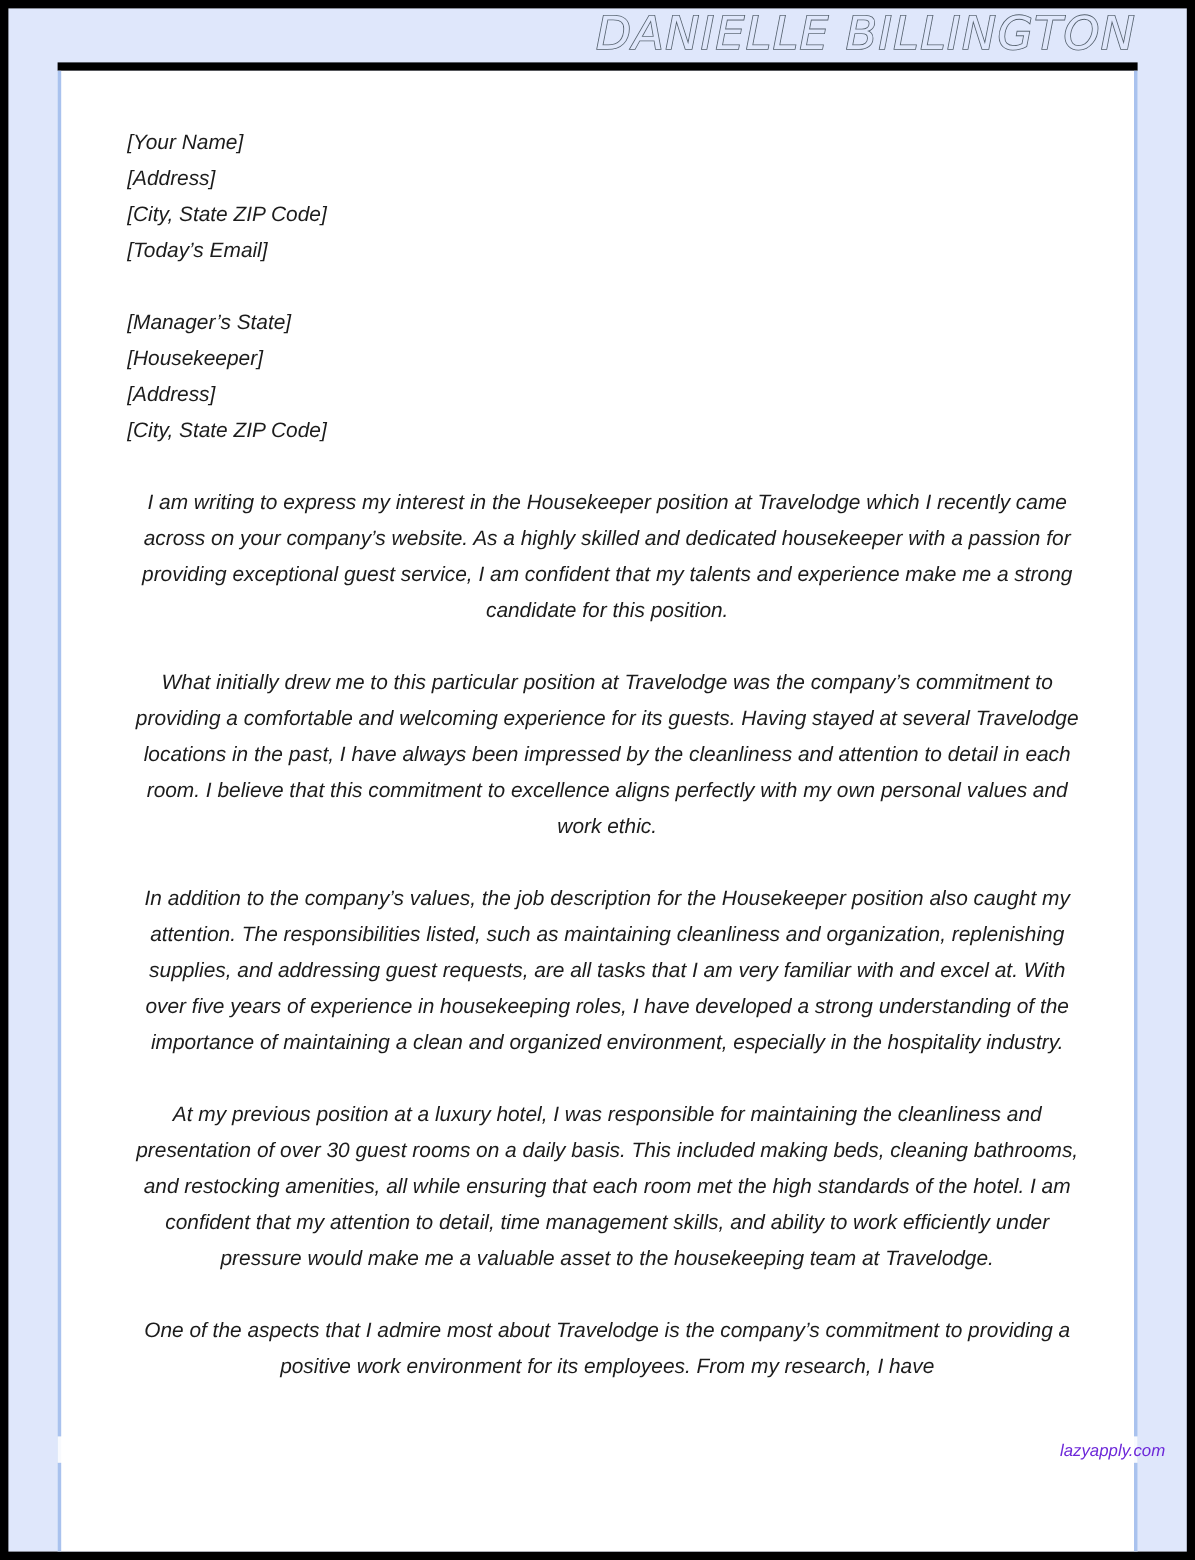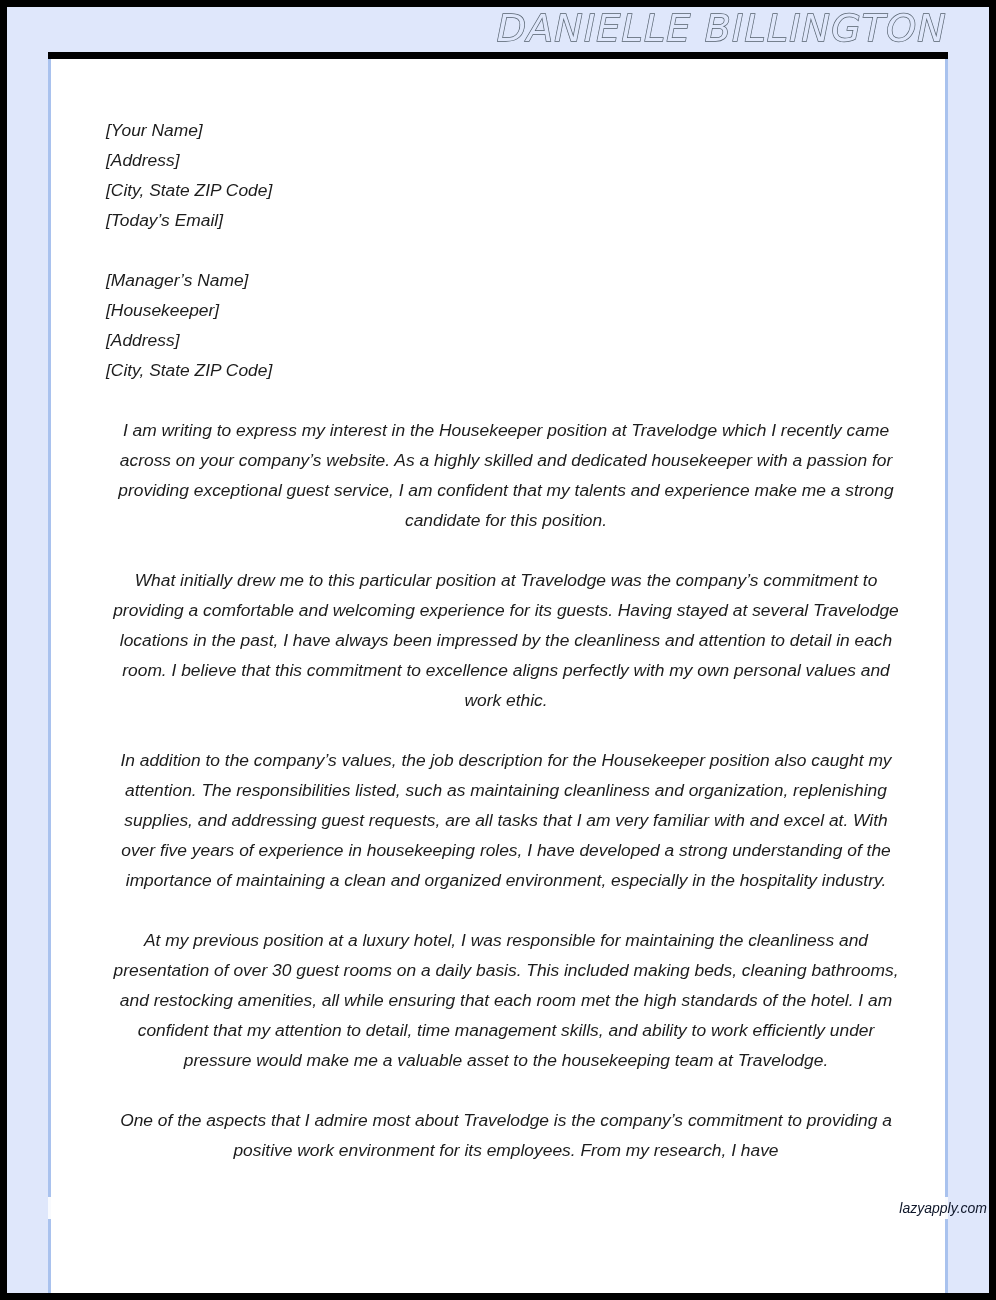--- a/index.html
+++ b/index.html
@@ -92,21 +92,21 @@
     font-family: "Liberation Sans Narrow", "Liberation Sans", sans-serif;
     font-size: 17.4px;
     line-height: 30px;
     color: #1c1c1c;
     font-stretch: condensed;
   }
   #letter-body .addr-line {
     white-space: nowrap;
   }
   #letter-body .block {
-    margin: 12px 0 30px 0;
+    margin: 0 0 30px 0;
   }
   #letter-body .block:last-child {
     margin-bottom: 0;
   }
   #letter-body p.para {
     margin: 0 0 30px 0;
     text-align: center;
   }
 
   
@@ -114,26 +114,26 @@
     position: absolute;
     left: 41px;
     top: 1190px;
     width: 900px;
     height: 22px;
     background: rgba(255,255,255,0.92);
     pointer-events: none;
   }
   #watermark-text {
     position: absolute;
-    right: 2px;
+    right: 18px;
     top: 1192px;
     font-family: "Liberation Sans Narrow", "Liberation Sans", sans-serif;
     font-size: 14px;
     line-height: 18px;
-    color: #0f172a;
+    color: #6d28d9;
     white-space: nowrap;
   }
 </style>
 </head>
 <body>
 
 <div id="app-frame">
   <div id="canvas">
 
     <div id="header-band">
@@ -146,21 +146,21 @@
       <div id="letter-body">
 
         <div class="block">
           <div class="addr-line">[Your Name]</div>
           <div class="addr-line">[Address]</div>
           <div class="addr-line">[City, State ZIP Code]</div>
           <div class="addr-line">[Today’s Email]</div>
         </div>
 
         <div class="block">
-          <div class="addr-line">[Manager’s Name]</div>
+          <div class="addr-line">[Manager’s State]</div>
           <div class="addr-line">[Housekeeper]</div>
           <div class="addr-line">[Address]</div>
           <div class="addr-line">[City, State ZIP Code]</div>
         </div>
 
 
         <p class="para">I am writing to express my interest in the Housekeeper position at Travelodge which I recently came across on your company’s website. As a highly skilled and dedicated housekeeper with a passion for providing exceptional guest service, I am confident that my talents and experience make me a strong candidate for this position.</p>
         <p class="para">What initially drew me to this particular position at Travelodge was the company’s commitment to providing a comfortable and welcoming experience for its guests. Having stayed at several Travelodge locations in the past, I have always been impressed by the cleanliness and attention to detail in each room. I believe that this commitment to excellence aligns perfectly with my own personal values and work ethic.</p>
         <p class="para">In addition to the company’s values, the job description for the Housekeeper position also caught my attention. The responsibilities listed, such as maintaining cleanliness and organization, replenishing supplies, and addressing guest requests, are all tasks that I am very familiar with and excel at. With over five years of experience in housekeeping roles, I have developed a strong understanding of the importance of maintaining a clean and organized environment, especially in the hospitality industry.</p>
         <p class="para">At my previous position at a luxury hotel, I was responsible for maintaining the cleanliness and presentation of over 30 guest rooms on a daily basis. This included making beds, cleaning bathrooms, and restocking amenities, all while ensuring that each room met the high standards of the hotel. I am confident that my attention to detail, time management skills, and ability to work efficiently under pressure would make me a valuable asset to the housekeeping team at Travelodge.</p>

